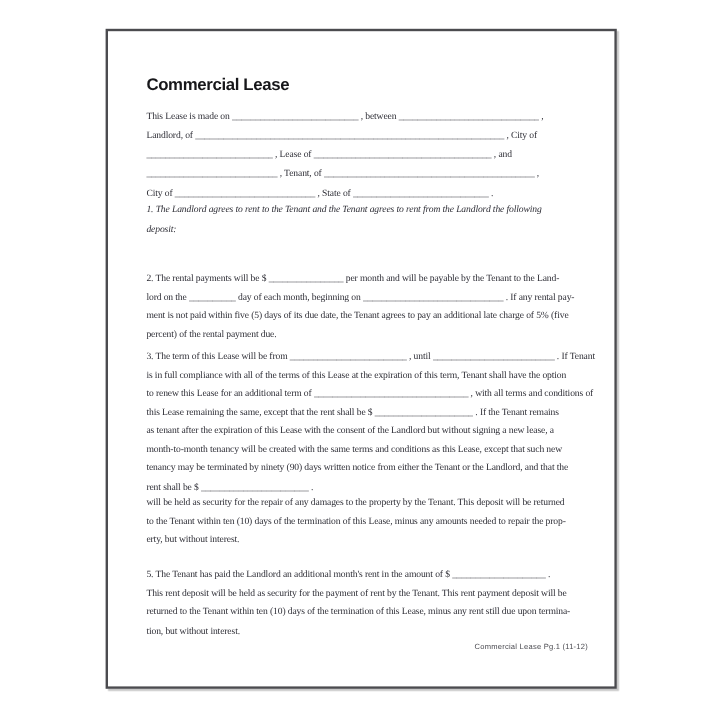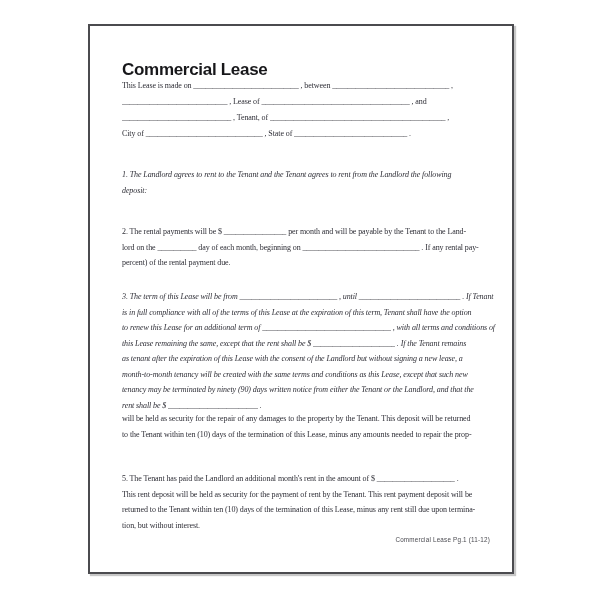--- a/index.html
+++ b/index.html
@@ -17,93 +17,96 @@
     background:#ffffff;
     border:2px solid #4b4b4f;
     box-shadow:2px 2px 1px rgba(0,0,0,0.22);
   }
   .doc-title {
     position:absolute;
     left:32px; top:34px;
     margin:0;
     font-family:"Liberation Sans", sans-serif;
     font-weight:bold;
-    font-size:17px;
+    font-size:14px;
     line-height:20px;
     letter-spacing:-0.3px;
     color:#17171a;
   }
   .block {
     position:absolute;
     left:32px;
     width:372px;
     font-size:8px;
     letter-spacing:-0.1px;
     color:#2e2e36;
   }
   .block .line {
     white-space:nowrap;
     line-height:15.5px;
     height:15.5px;
   }
   .intro .line { line-height:16px; height:16px; }
-  .intro  { top:52px;  }
+  .intro  { top:63px;  }
   .c1     { top:141px;font-style:italic; }
   .c2     { top:198px; }
-  .c3     { top:263px;font-style:italic; }
+  .c3     { top:263px; }
   .c4     { top:385px; }
   .c5     { top:445px; }
   .page-footer {
     position:absolute;
     right:22px; top:510px;
     font-family:"Liberation Sans", sans-serif;
     font-size:6.3px;
     letter-spacing:0.2px;
     color:#4a4a50;
   }
 </style>
 </head>
 <body>
 
 <div class="sheet">
 
   <h1 class="doc-title">Commercial Lease</h1>
 
   <div class="block intro">
     <div class="line">This Lease is made on ___________________________ , between ______________________________ ,</div>
+    <div class="line">Landlord, of __________________________________________________________________ , City of</div>
     <div class="line">___________________________ , Lease of ______________________________________ , and</div>
     <div class="line">____________________________ , Tenant, of _____________________________________________ ,</div>
     <div class="line">City of ______________________________ , State of _____________________________ .</div>
   </div>
 
   <div class="block c1">
     <div class="line">1. The Landlord agrees to rent to the Tenant and the Tenant agrees to rent from the Landlord the following</div>
     <div class="line">deposit:</div>
   </div>
 
   <div class="block c2">
     <div class="line">2. The rental payments will be $ ________________ per month and will be payable by the Tenant to the Land-</div>
     <div class="line">lord on the __________ day of each month, beginning on ______________________________ . If any rental pay-</div>
+    <div class="line">ment is not paid within five (5) days of its due date, the Tenant agrees to pay an additional late charge of 5% (five</div>
     <div class="line">percent) of the rental payment due.</div>
   </div>
 
   <div class="block c3">
     <div class="line">3. The term of this Lease will be from _________________________ , until __________________________ . If Tenant</div>
     <div class="line">is in full compliance with all of the terms of this Lease at the expiration of this term, Tenant shall have the option</div>
     <div class="line">to renew this Lease for an additional term of _________________________________ , with all terms and conditions of</div>
     <div class="line">this Lease remaining the same, except that the rent shall be $ _____________________ . If the Tenant remains</div>
     <div class="line">as tenant after the expiration of this Lease with the consent of the Landlord but without signing a new lease, a</div>
     <div class="line">month-to-month tenancy will be created with the same terms and conditions as this Lease, except that such new</div>
     <div class="line">tenancy may be terminated by ninety (90) days written notice from either the Tenant or the Landlord, and that the</div>
     <div class="line">rent shall be $ _______________________ .</div>
   </div>
 
   <div class="block c4">
     <div class="line">will be held as security for the repair of any damages to the property by the Tenant. This deposit will be returned</div>
     <div class="line">to the Tenant within ten (10) days of the termination of this Lease, minus any amounts needed to repair the prop-</div>
+    <div class="line">erty, but without interest.</div>
   </div>
 
   <div class="block c5">
     <div class="line">5. The Tenant has paid the Landlord an additional month's rent in the amount of $ ____________________ .</div>
     <div class="line">This rent deposit will be held as security for the payment of rent by the Tenant. This rent payment deposit will be</div>
     <div class="line">returned to the Tenant within ten (10) days of the termination of this Lease, minus any rent still due upon termina-</div>
     <div class="line">tion, but without interest.</div>
   </div>
 
   <div class="page-footer">Commercial Lease Pg.1 (11-12)</div>

